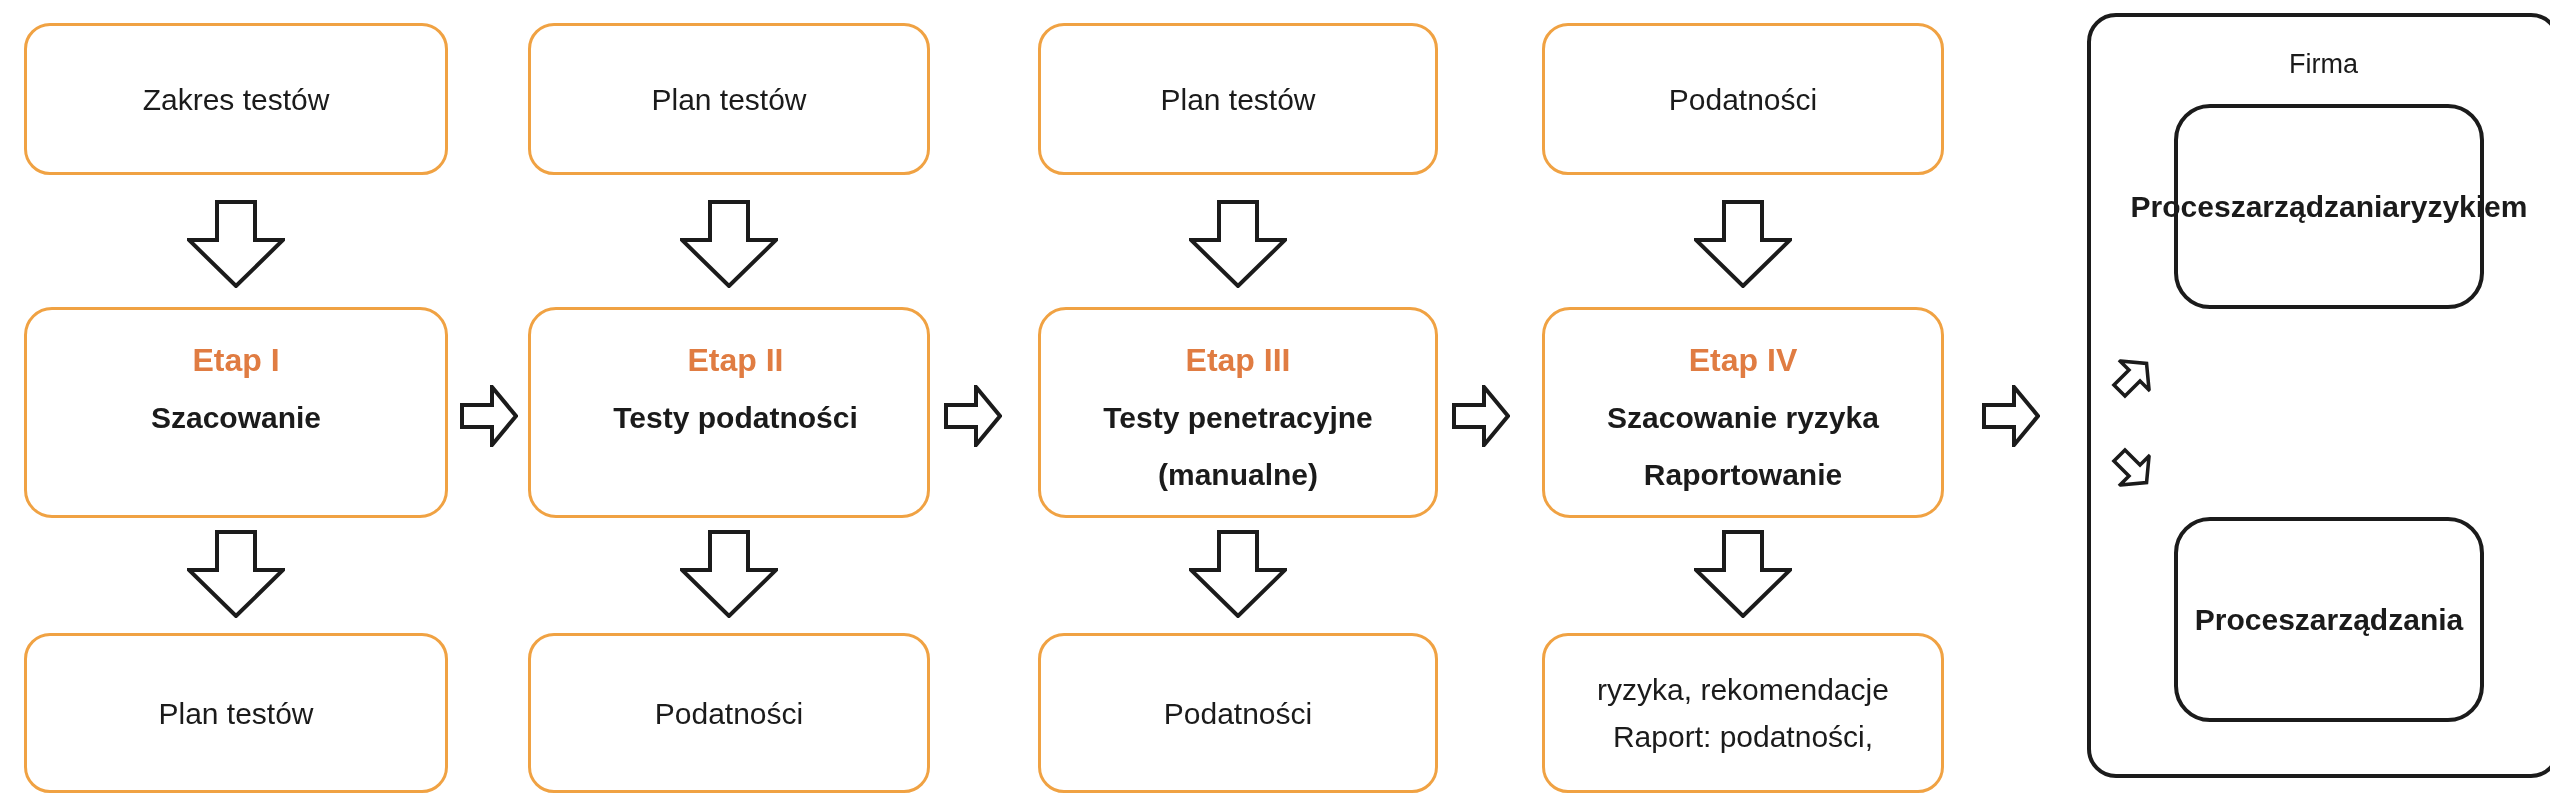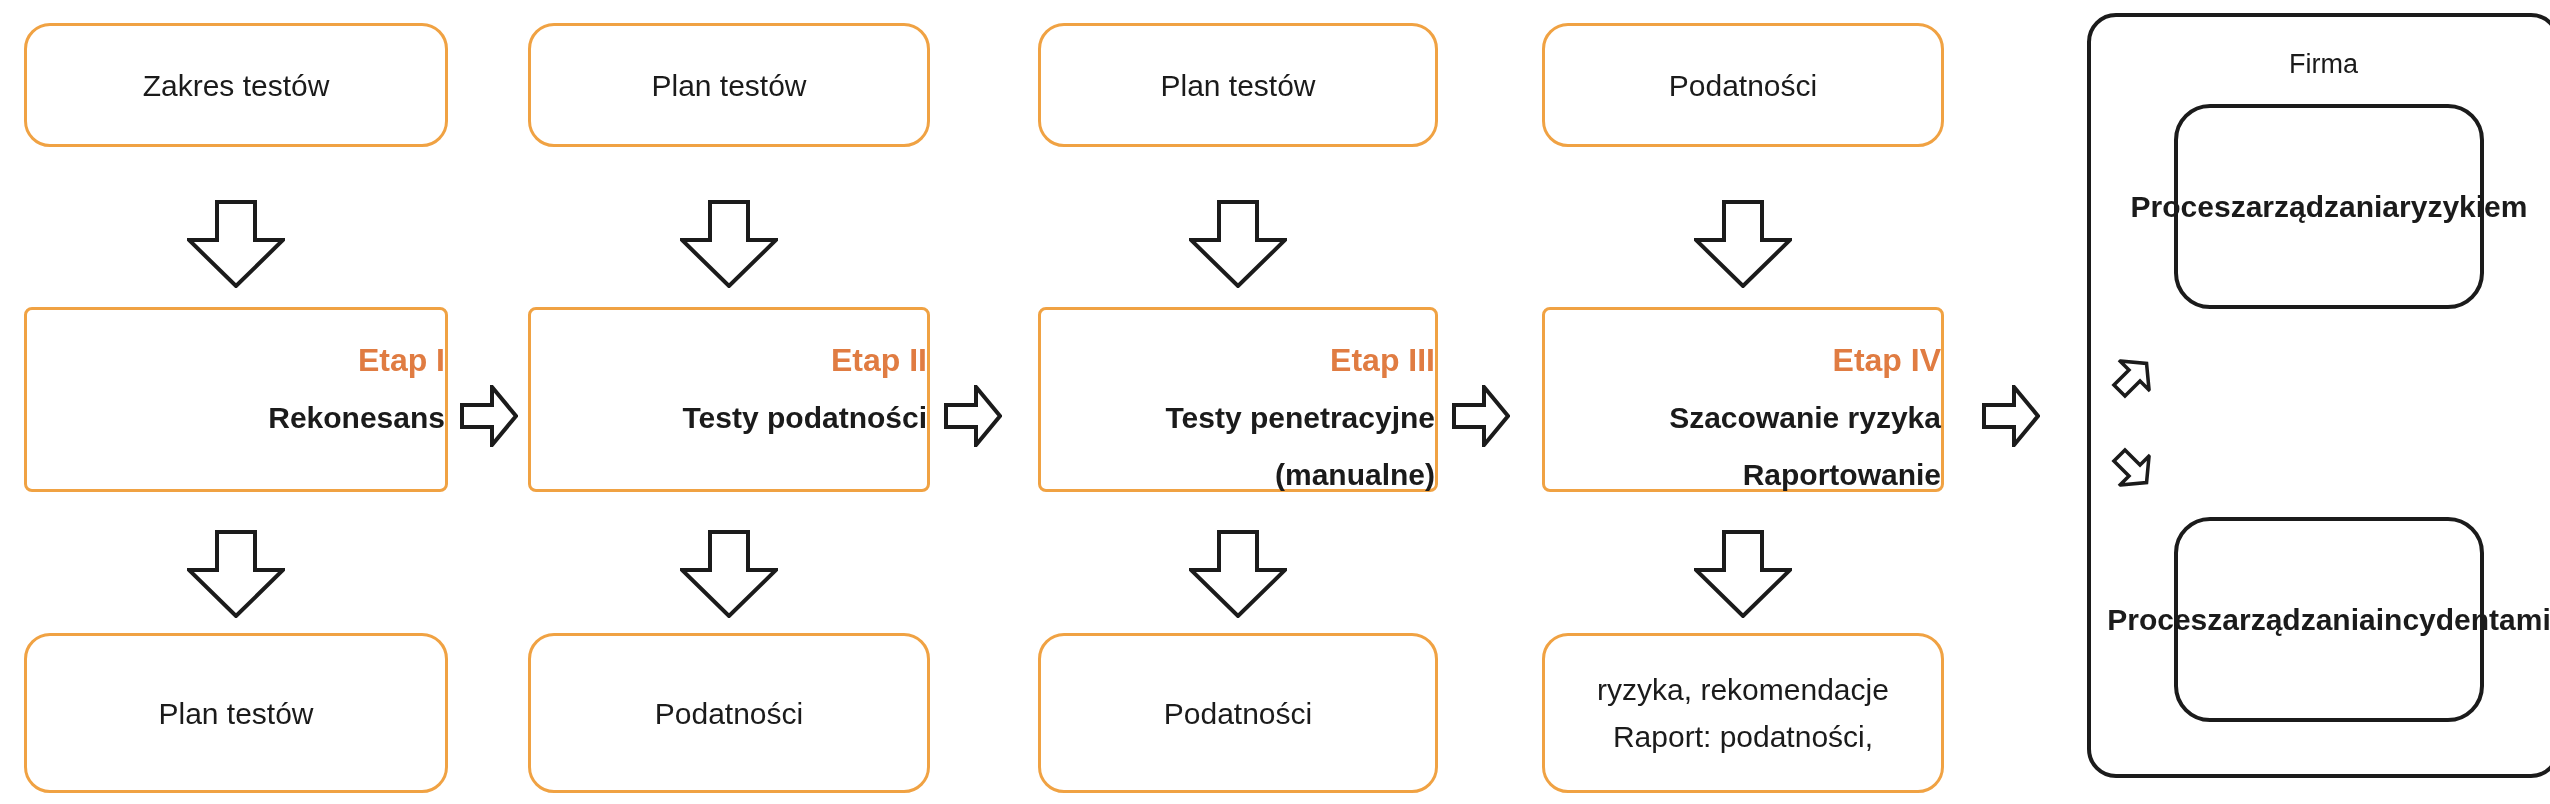--- a/index.html
+++ b/index.html
@@ -23,32 +23,32 @@
     border:3px solid var(--box-border);
     border-radius:26px;
     background:var(--bg);
     box-sizing:border-box;
     display:flex;align-items:center;justify-content:center;
     flex-direction:column;
     text-align:center;
     font-size:30px;
     line-height:47px;
   }
-  .obox.top-row{top:23px;height:124px;}
+  .obox.top-row{top:23px;height:152px;}
   .obox.bottom-row{top:633px;height:160px;}
   
   .stage{
     position:absolute;
-    top:307px;height:185px;
+    top:307px;height:211px;
     border:3px solid var(--box-border);
-    border-radius:8px;
+    border-radius:28px;
     background:var(--bg);
     box-sizing:border-box;
     padding-top:22px;
-    text-align:right;
+    text-align:center;
   }
   .stage-title{
     font-weight:bold;font-size:32px;line-height:57px;
     color:var(--stage-title);
   }
   .stage-line{
     font-weight:bold;font-size:30px;line-height:57px;
     color:var(--ink);
   }
   
@@ -95,21 +95,21 @@
   <div class="obox top-row" style="left:24px;width:424px;">
     <span>Zakres testów</span>
   </div>
   <div class="varrow" style="left:187px;">
     <svg viewBox="0 0 98 88">
         <polygon points="30,2 68,2 68,40 96,40 49,86 2,40 30,40" fill="#ffffff" stroke="#1b1b1b" stroke-width="4"></polygon>
       </svg>
   </div>
   <div class="stage" style="left:24px;width:424px;">
     <div class="stage-title">Etap I</div>
-    <div class="stage-line">Rekonesans</div>
+    <div class="stage-line">Szacowanie</div>
   </div>
   <div class="varrow" style="left:187px;top:530px;">
     <svg viewBox="0 0 98 88">
         <polygon points="30,2 68,2 68,40 96,40 49,86 2,40 30,40" fill="#ffffff" stroke="#1b1b1b" stroke-width="4"></polygon>
       </svg>
   </div>
   <div class="obox bottom-row" style="left:24px;width:424px;">
     <span>Plan testów</span>
   </div>
 
@@ -219,17 +219,16 @@
     </div>
     <div class="diag se">
       <svg viewBox="0 0 58 62">
           <polygon points="2,20 32,20 32,2 56,31 32,60 32,42 2,42" fill="#ffffff" stroke="#1b1b1b" stroke-width="5"></polygon>
         </svg>
     </div>
 
     <div class="proc p2">
       <div>Proces</div>
       <div>zarządzania</div>
-      <div>incydentami</div>
     </div>
   </div>
 
 </div>
 
 </body></html>

